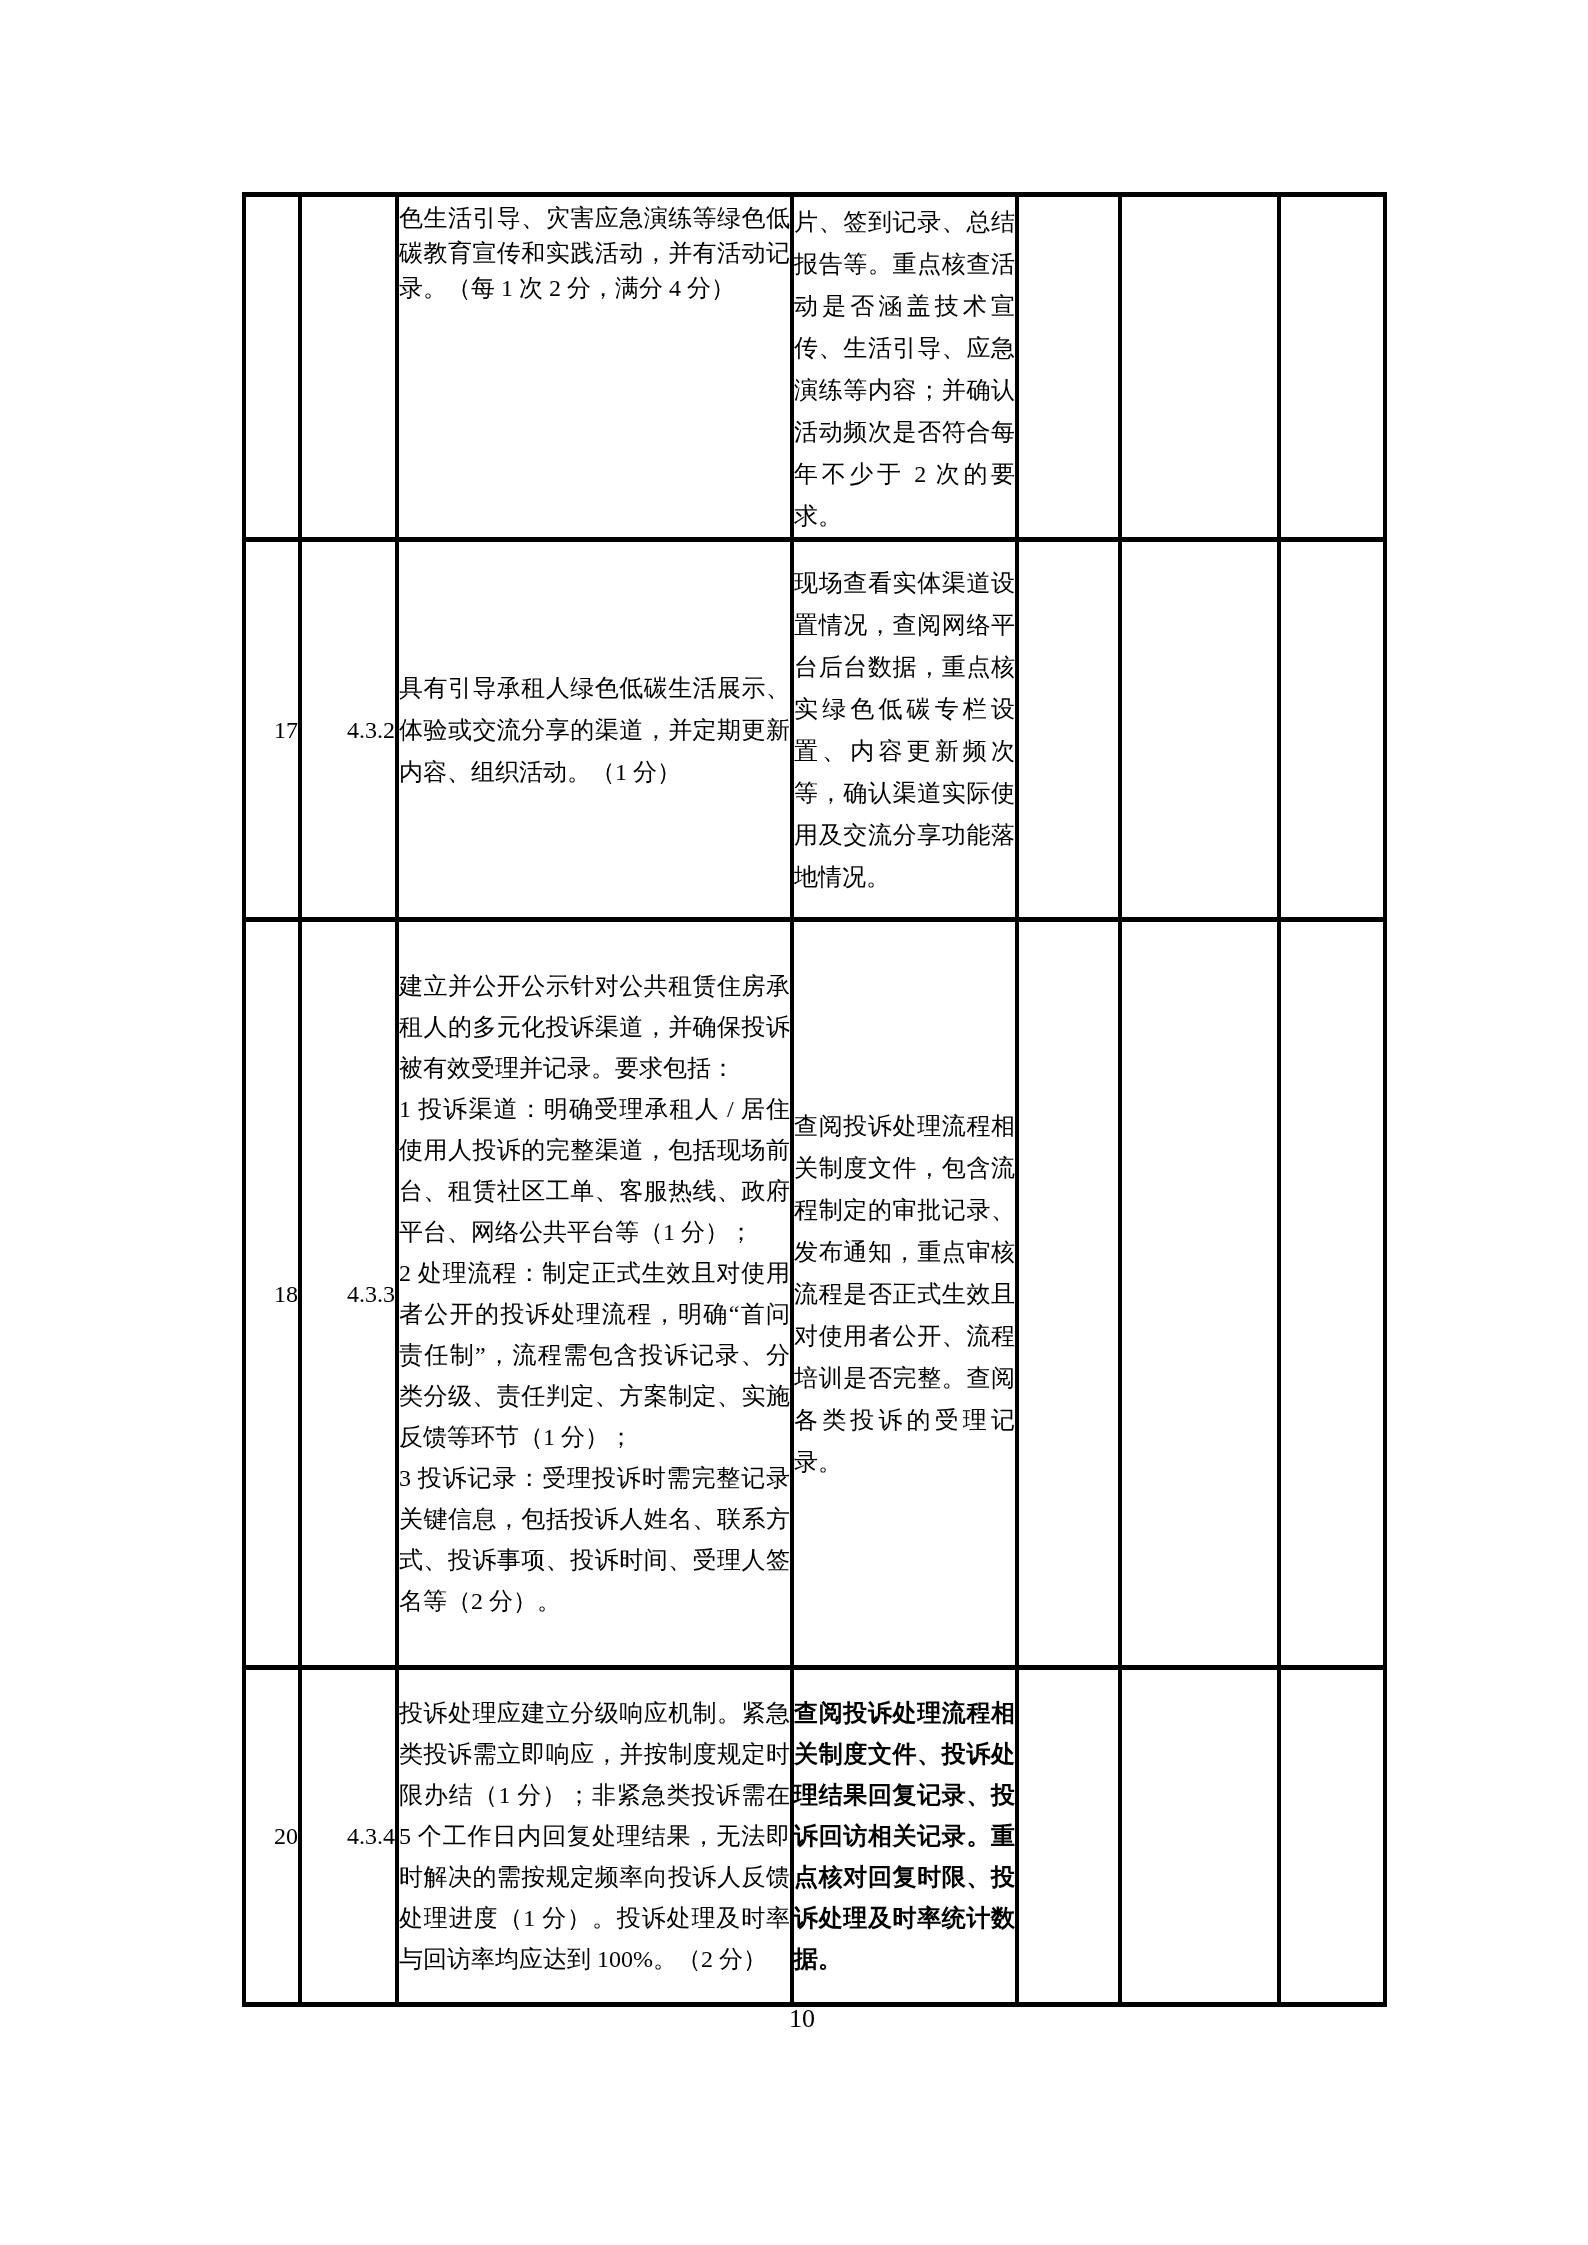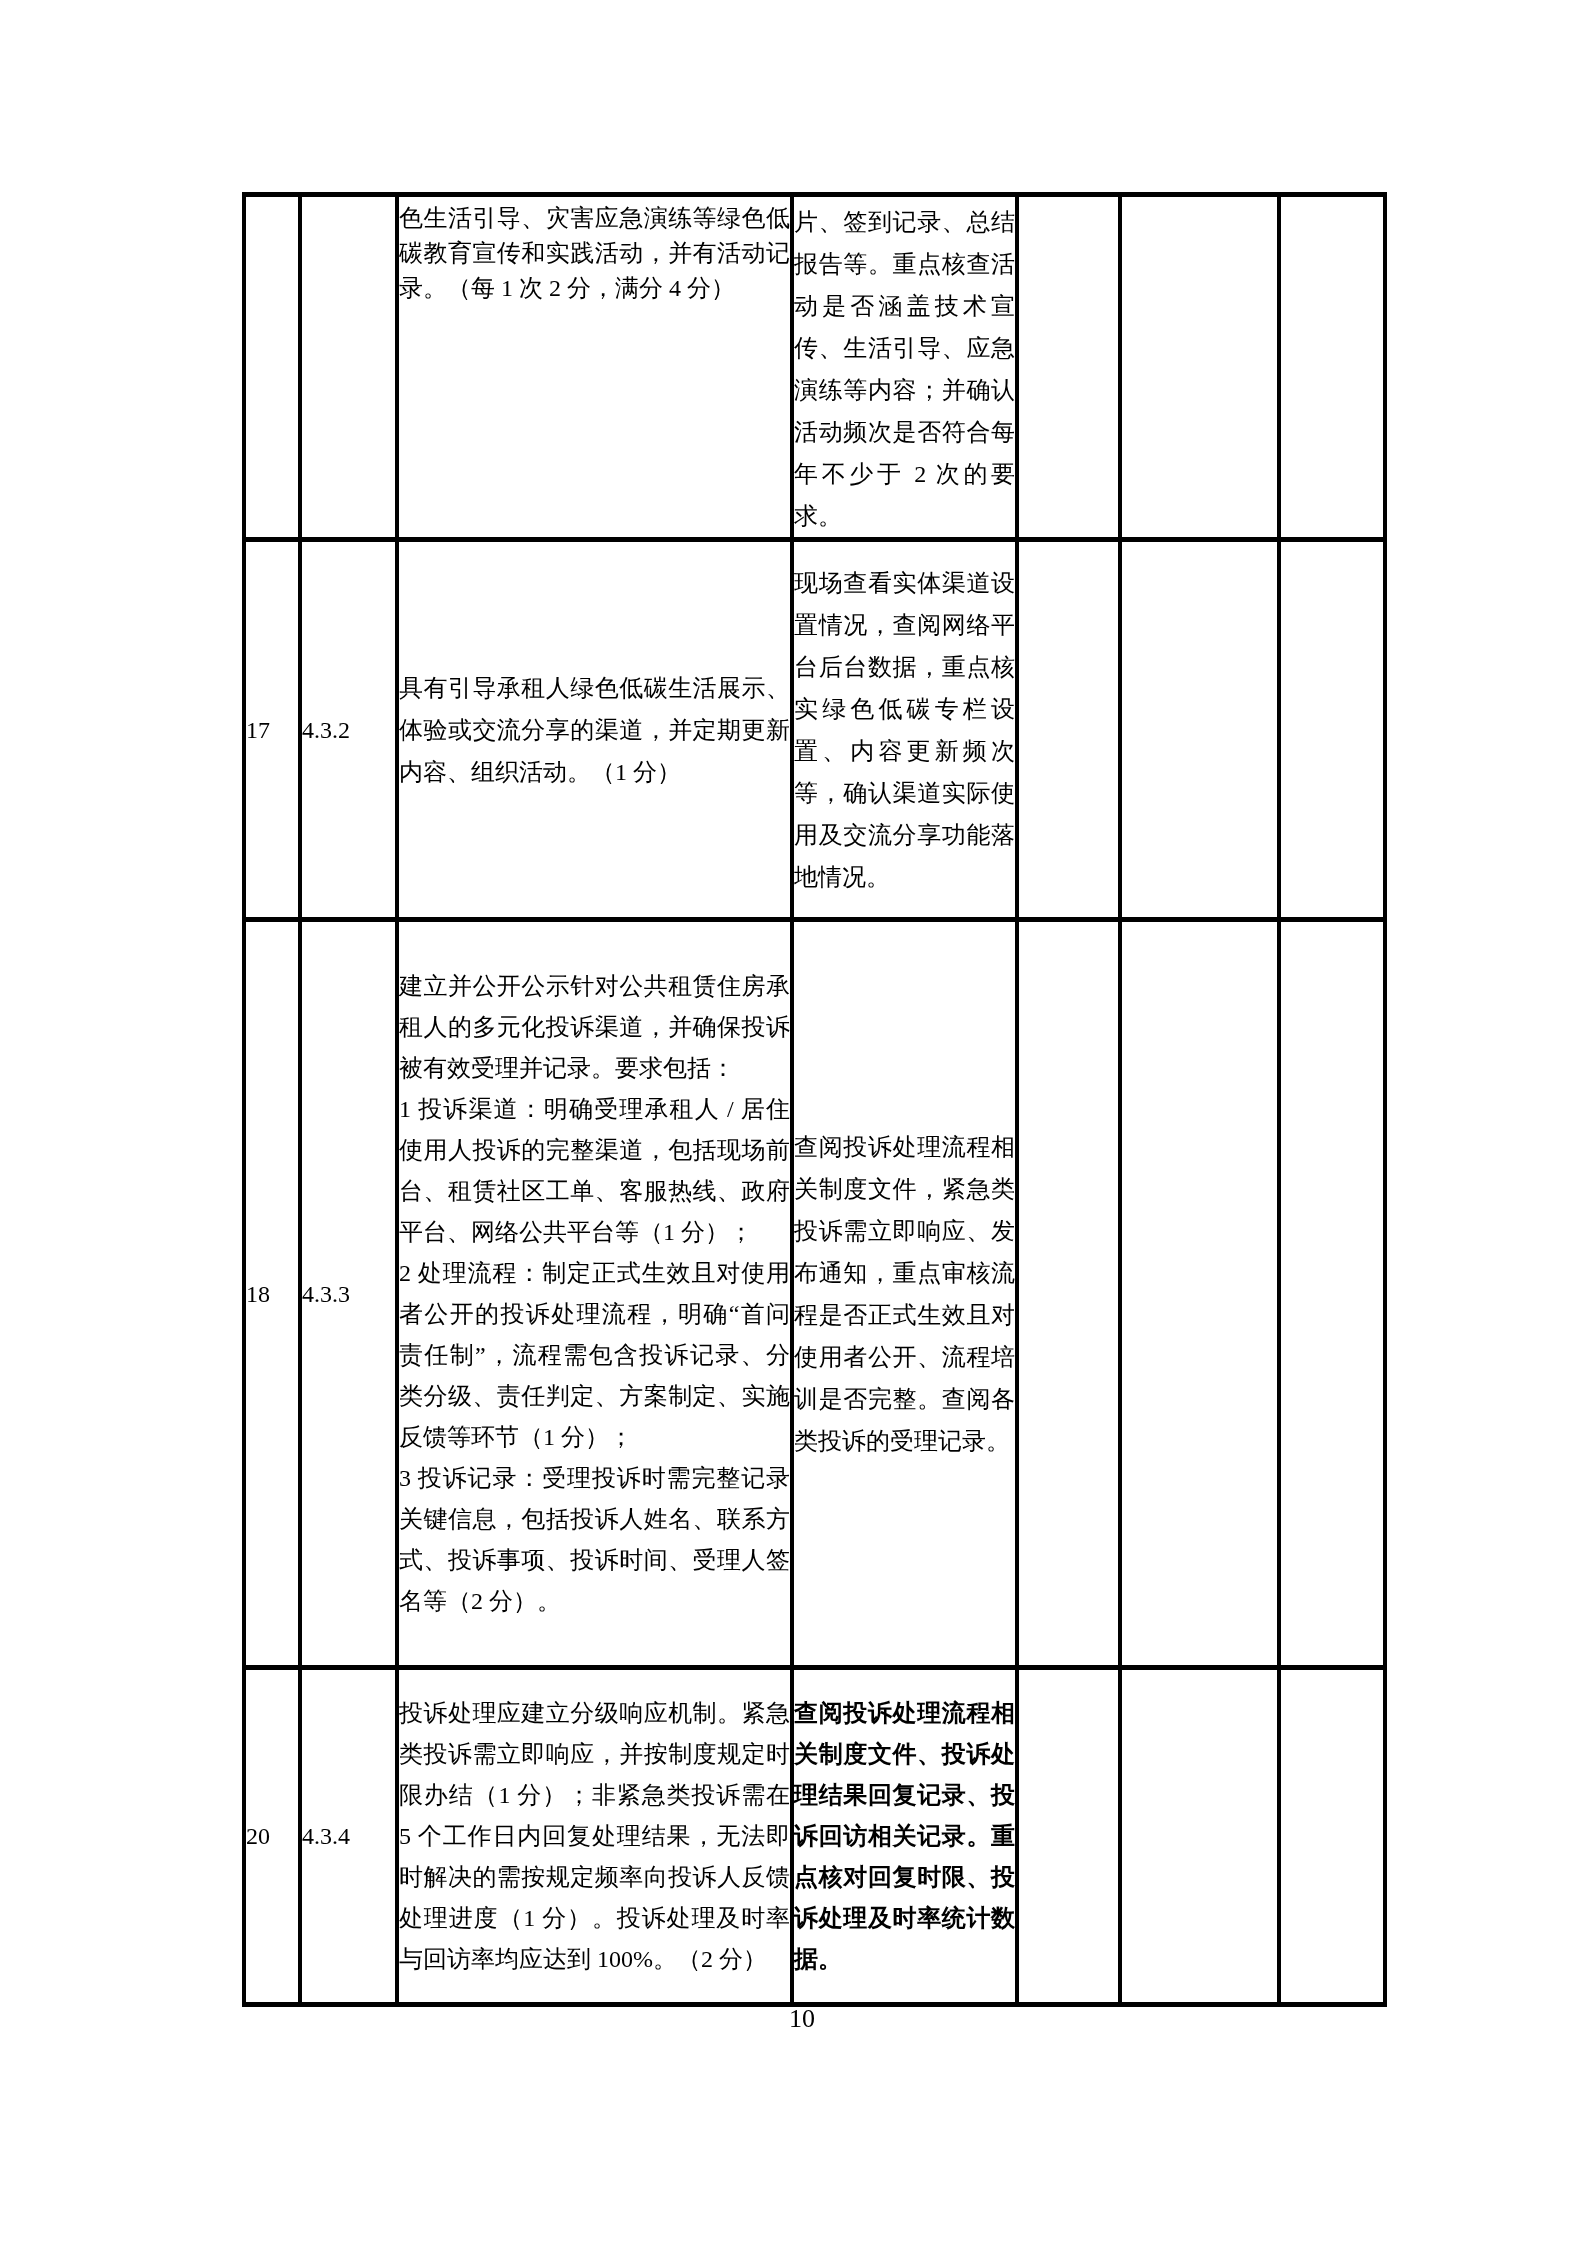--- a/index.html
+++ b/index.html
@@ -32,21 +32,21 @@
     border-left: 4px solid #000;
     border-right: 4px solid #000;
     font-size: 24px;
     line-height: 42px;
     color: #000000;
     vertical-align: middle;
     overflow: hidden;
     padding: 0;
   }
   td.cell-num, td.cell-code {
-    text-align: left;
+    text-align: right;
   }
   td.cell-text {
     text-align: justify;
     padding: 2px 6px 2px 10px;
     white-space: pre-wrap;
     word-break: break-all;
   }
   td.cell-method {
     padding: 2px 4px 2px 10px;
   }
@@ -112,21 +112,21 @@
         <td class="cell-num"></td>
         <td class="cell-num"></td>
       </tr>
       <tr class="r2" style="height:748px">
         <td class="cell-num">18</td>
         <td class="cell-code">4.3.3</td>
         <td class="cell-text cell-criteria">建立并公开公示针对公共租赁住房承租人的多元化投诉渠道，并确保投诉被有效受理并记录。要求包括：
 1 投诉渠道：明确受理承租人 / 居住使用人投诉的完整渠道，包括现场前台、租赁社区工单、客服热线、政府平台、网络公共平台等（1 分）；
 2 处理流程：制定正式生效且对使用者公开的投诉处理流程，明确“首问责任制”，流程需包含投诉记录、分类分级、责任判定、方案制定、实施反馈等环节（1 分）；
 3 投诉记录：受理投诉时需完整记录关键信息，包括投诉人姓名、联系方式、投诉事项、投诉时间、受理人签名等（2 分）。</td>
-        <td class="cell-text cell-method">查阅投诉处理流程相关制度文件，紧急类投诉需立即响应、发布通知，重点审核流程是否正式生效且对使用者公开、流程培训是否完整。查阅各类投诉的受理记录。</td>
+        <td class="cell-text cell-method">查阅投诉处理流程相关制度文件，包含流程制定的审批记录、发布通知，重点审核流程是否正式生效且对使用者公开、流程培训是否完整。查阅各类投诉的受理记录。</td>
         <td class="cell-num"></td>
         <td class="cell-num"></td>
         <td class="cell-num"></td>
       </tr>
       <tr class="r3" style="height:337px">
         <td class="cell-num">20</td>
         <td class="cell-code">4.3.4</td>
         <td class="cell-text cell-criteria">投诉处理应建立分级响应机制。紧急类投诉需立即响应，并按制度规定时限办结（1 分）；非紧急类投诉需在 5 个工作日内回复处理结果，无法即时解决的需按规定频率向投诉人反馈处理进度（1 分）。投诉处理及时率与回访率均应达到 100%。（2 分）</td>
         <td class="cell-text cell-method">查阅投诉处理流程相关制度文件、投诉处理结果回复记录、投诉回访相关记录。重点核对回复时限、投诉处理及时率统计数据。</td>
         <td class="cell-num"></td>

